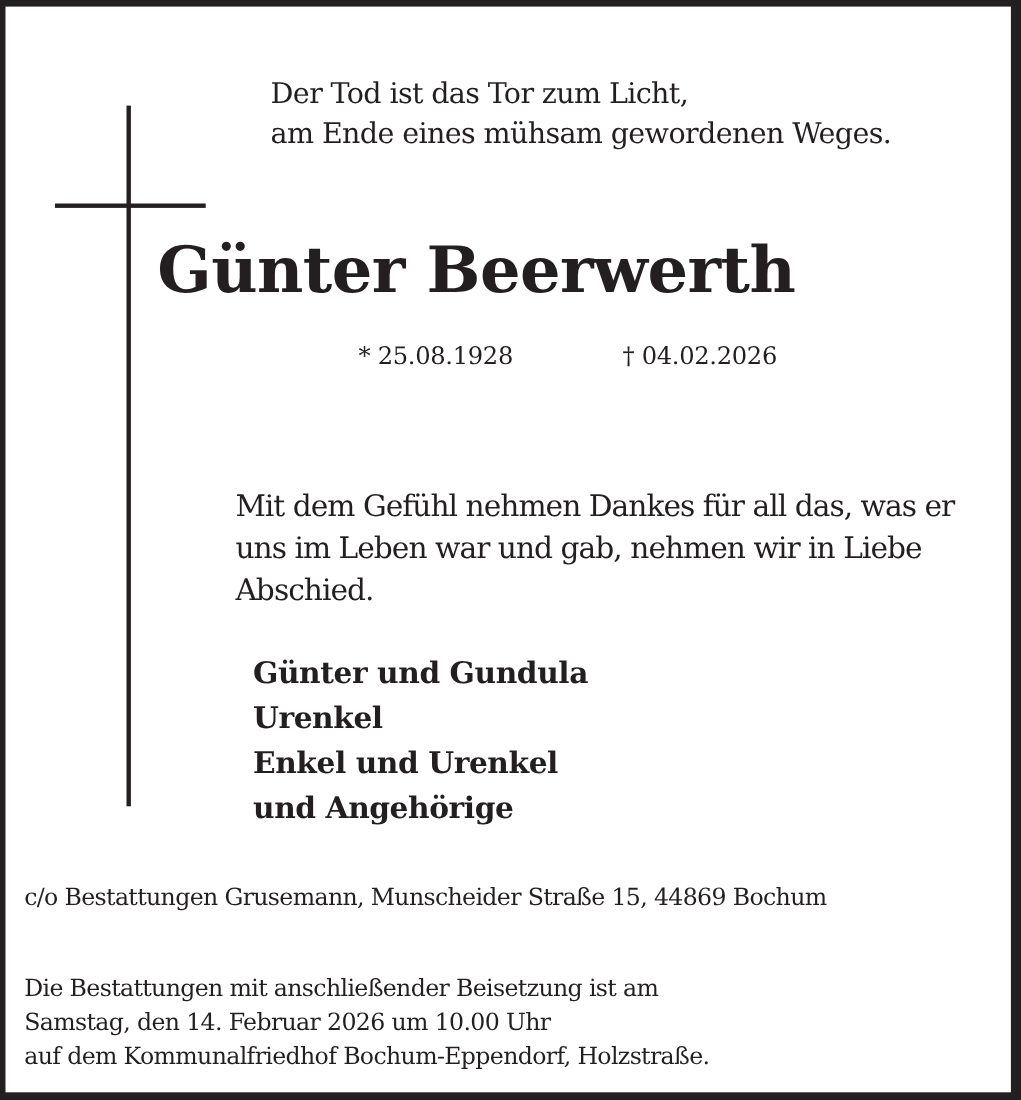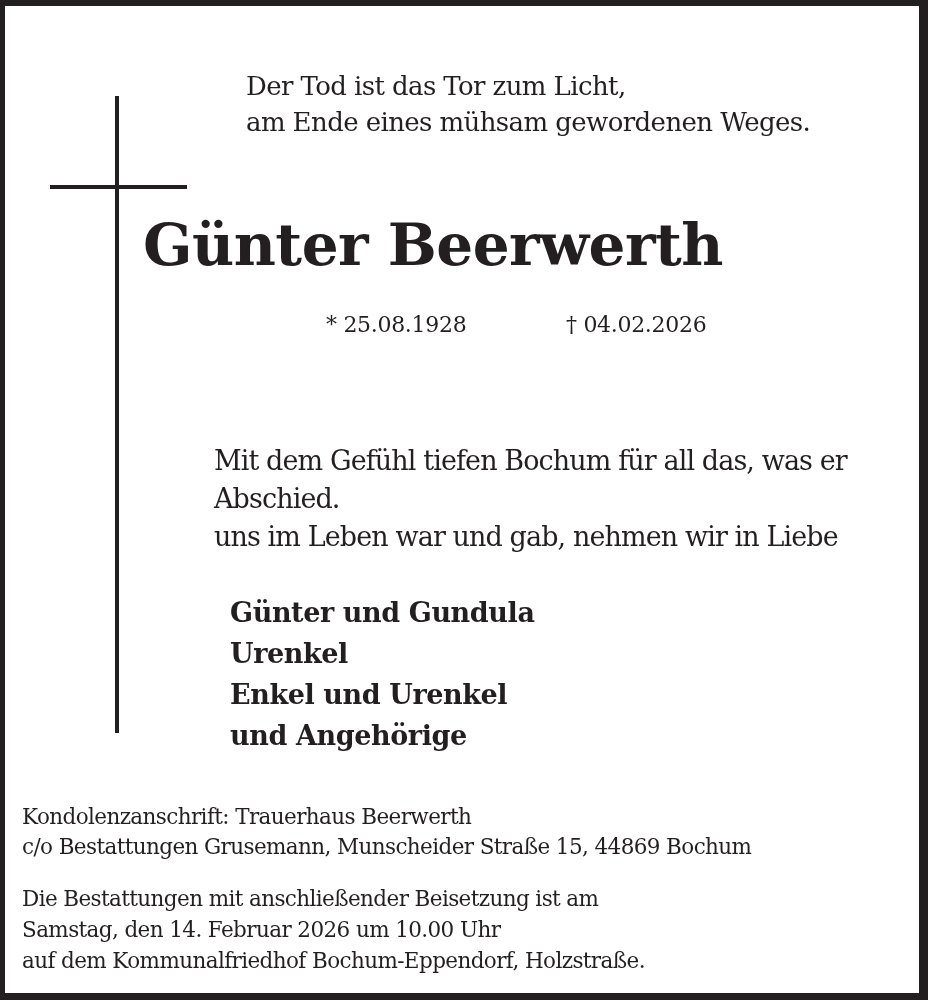--- a/index.html
+++ b/index.html
@@ -113,34 +113,33 @@
   <span class="line">Der Tod ist das Tor zum Licht,</span>
   <span class="line">am Ende eines mühsam gewordenen Weges.</span>
 </div>
 
 <div class="abs name">Günter Beerwerth</div>
 
 <div class="abs dates date-born">* 25.08.1928</div>
 <div class="abs dates date-died">† 04.02.2026</div>
 
 <div class="abs message">
-  <span class="line">Mit dem Gefühl tiefen Bochum für all das, was er</span>
+  <span class="line">Mit dem Gefühl nehmen Dankes für all das, was er</span>
+  <span class="line">uns im Leben war und gab, nehmen wir in Liebe</span>
   <span class="line">Abschied.</span>
-  <span class="line">uns im Leben war und gab, nehmen wir in Liebe</span>
 </div>
 
 <div class="abs mourners">
   <div>Günter und Gundula</div>
   <div>Urenkel</div>
   <div>Enkel und Urenkel</div>
   <div>und Angehörige</div>
 </div>
 
 <div class="abs address">
-  <span class="line">Kondolenzanschrift: Trauerhaus Beerwerth</span>
   <span class="line">c/o Bestattungen Grusemann, Munscheider Straße 15, 44869 Bochum</span>
 </div>
 
 <div class="abs service">
   <span class="line">Die Bestattungen mit anschließender Beisetzung ist am</span>
   <span class="line">Samstag, den 14. Februar 2026 um 10.00 Uhr</span>
   <span class="line">auf dem Kommunalfriedhof Bochum-Eppendorf, Holzstraße.</span>
 </div>
 
 </body></html>

